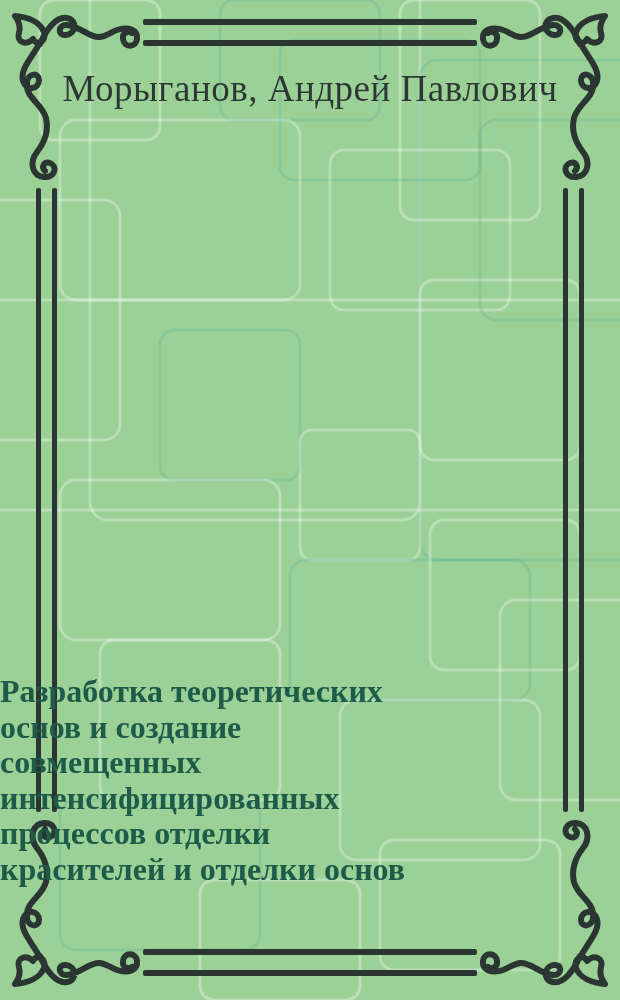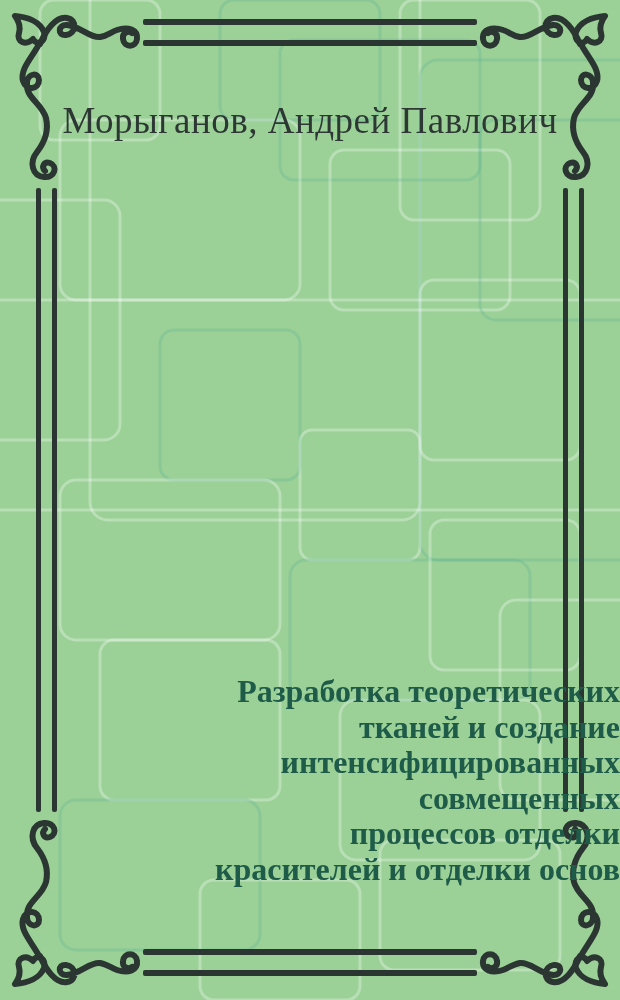--- a/index.html
+++ b/index.html
@@ -53,25 +53,24 @@
   .vline.l1{left:36px;}
   .vline.l2{left:52px;}
   .vline.r1{left:563px;}
   .vline.r2{left:579px;}
   .author{
     position:absolute;top:66px;left:0;width:620px;
     text-align:center;
     font-size:37px;line-height:46px;
     color:var(--ink-text);
     letter-spacing:0.5px;
-    margin-top:32px;
   }
   .title{
     position:absolute;top:674px;left:0;width:620px;
-    text-align:right;
+    text-align:left;
     font-size:32px;font-weight:bold;line-height:35.5px;
     color:var(--title-ink);
   }
 </style>
 </head>
 <body>
 
 <div class="cover">
 
   <svg class="pattern-layer" viewBox="0 0 620 1000" xmlns="http://www.w3.org/2000/svg" aria-hidden="true">
@@ -127,20 +126,20 @@
   <div class="hline b2"></div>
   <div class="vline l1"></div>
   <div class="vline l2"></div>
   <div class="vline r1"></div>
   <div class="vline r2"></div>
 
   <div class="author">Морыганов, Андрей Павлович</div>
 
   <div class="title">
     <div>Разработка теоретических</div>
-    <div>тканей и создание</div>
+    <div>основ и создание</div>
+    <div>совмещенных</div>
     <div>интенсифицированных</div>
-    <div>совмещенных</div>
     <div>процессов отделки</div>
     <div>красителей и отделки основ</div>
   </div>
 
 </div>
 
 </body></html>

